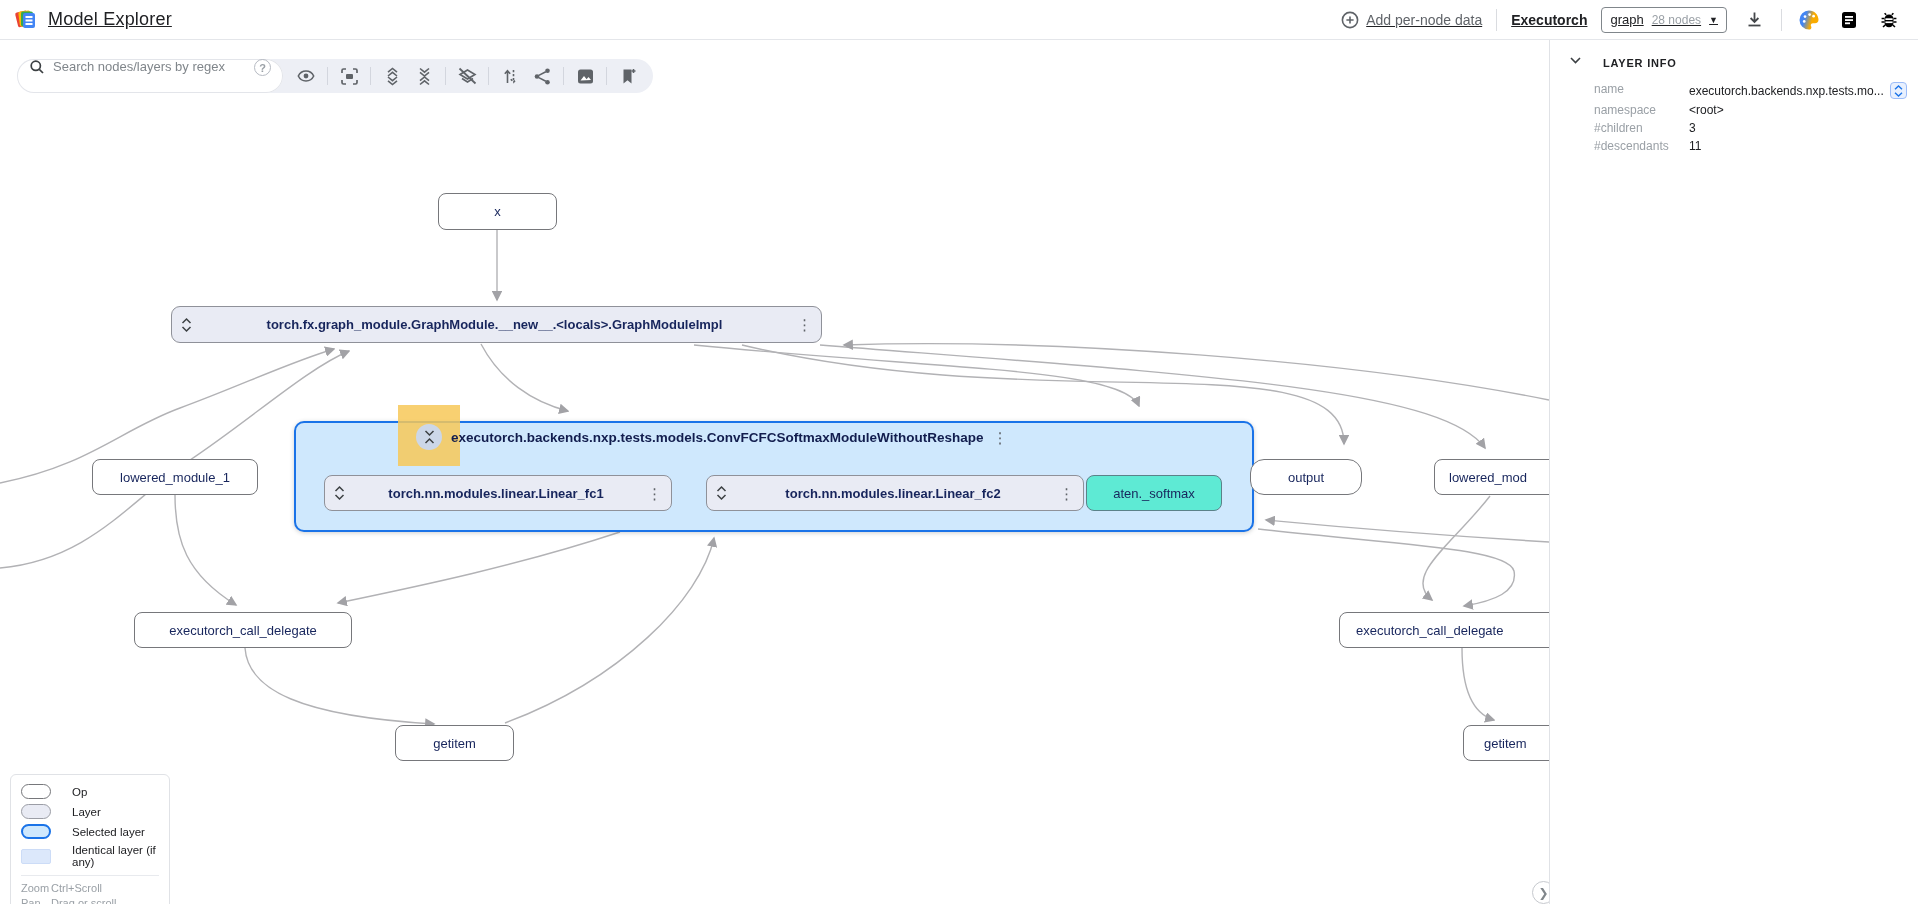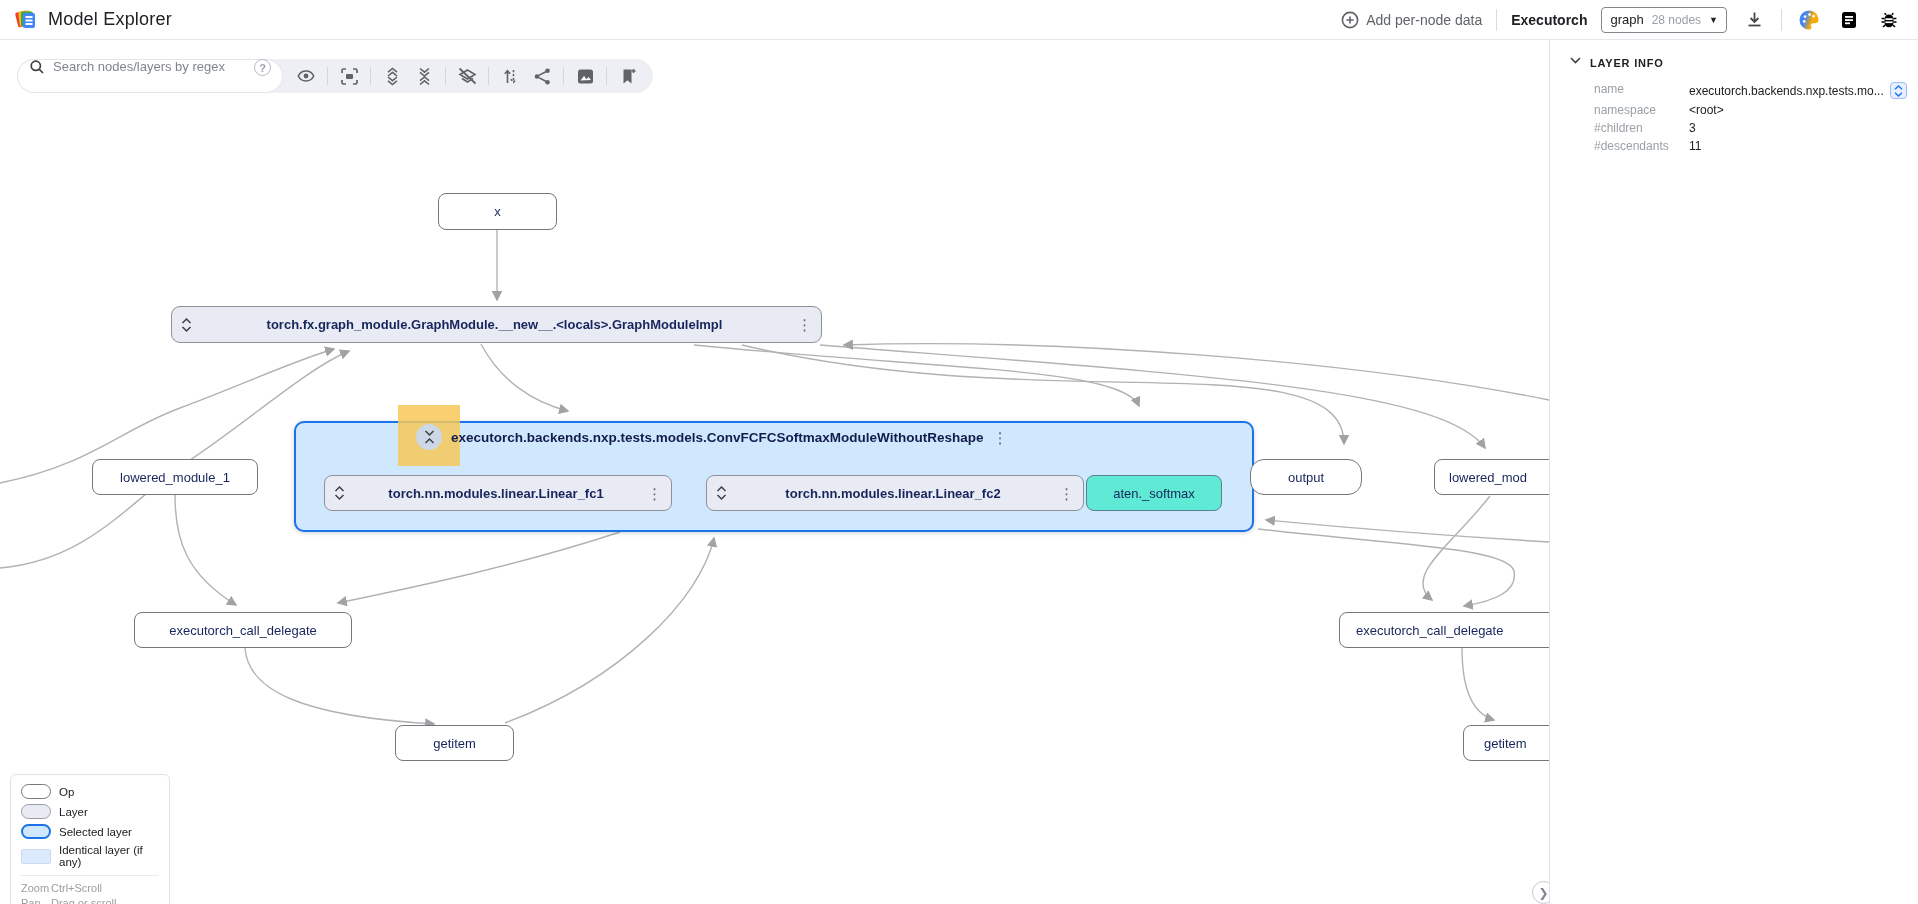--- a/index.html
+++ b/index.html
@@ -1,21 +1,21 @@
 <!DOCTYPE html>
 <html><head>
 <meta charset="utf-8">
 <style>
   * { margin:0; padding:0; box-sizing:border-box; }
   html,body { width:1918px; height:904px; overflow:hidden; background:#fff;
     font-family:"Liberation Sans", sans-serif; color:#202124; }
 
   
   .topbar { position:absolute; left:0; top:0; width:1918px; height:40px; background:#fff;
-    border-bottom:1px solid #e4e6ea; display:flex; align-items:center; justify-content:space-between; z-index:50; }
+    border-bottom:1px solid #e4e6ea; display:flex; align-items:center; justify-content:space-between; z-index:50;text-decoration:underline; }
   .tb-left { display:flex; align-items:center; gap:10px; padding-left:14px; }
   .app-title { font-size:18px; font-weight:500; color:#202124; letter-spacing:.2px; }
   .tb-right { display:flex; align-items:center; gap:14px; padding-right:16px; }
   .add-node-data { display:flex; align-items:center; gap:7px; color:#5f6368; font-size:14px; cursor:pointer; }
   .vdiv { width:1px; height:22px; background:#dadce0; }
   .model-name { font-size:14px; font-weight:700; color:#202124; }
   .graph-select { display:flex; align-items:center; gap:8px; border:1px solid #80868b; border-radius:4px;
     height:26px; padding:0 8px; font-size:13px; cursor:pointer; background:#fff; }
   .graph-select .count { color:#9aa0a6; font-size:12px; }
   .graph-select .caret { font-size:9px; color:#202124; }
@@ -55,36 +55,36 @@
   .flash { position:absolute; left:398px; top:365px; width:62px; height:61px; background:rgba(247,200,88,.85);
     z-index:5; }
   .fold-circle { width:26px; height:26px; border-radius:50%; background:#ccd7e8; display:flex;
     align-items:center; justify-content:center; z-index:6; cursor:pointer; }
   .sel-title { font-size:13.5px; font-weight:700; color:#121d4e; white-space:nowrap; }
   .softmax { background:#5eead4; border:1.2px solid #5b8289; }
 
   
   .legend { position:absolute; left:10px; top:734px; width:160px; background:#fff; border:1px solid #e0e2e6;
     border-radius:6px; padding:9px 10px 8px 10px; z-index:20; font-size:11.5px; }
-  .lrow { display:flex; align-items:center; gap:8px; margin-bottom:5px; }
+  .lrow { display:flex; align-items:center; gap:21px; margin-bottom:5px; }
   .swatch { width:30px; height:15px; border-radius:8px; flex:0 0 auto; }
   .sw-op { background:#fff; border:1.3px solid #76777b; }
   .sw-layer { background:#e9ebf4; border:1.3px solid #9b9da5; }
   .sw-sel { background:#cfe8fd; border:2px solid #1a73e8; }
   .sw-ident { background:#dce8fb; border:1px solid #ccdcf7; border-radius:2px; }
   .legend hr { border:none; border-top:1px solid #e8eaee; margin:7px 0 6px 0; }
   .hintrow { display:flex; gap:0; color:#9aa0a6; font-size:11px; margin-bottom:3px; }
   .hintrow .hl { width:30px; }
 
   .panel-toggle { position:absolute; left:1532px; top:841px; width:23px; height:23px; border-radius:50%;
     border:1px solid #c6c9ce; background:#fff; color:#80868b; display:flex; align-items:center;
     justify-content:center; font-size:12px; z-index:30; cursor:pointer; }
 
   
-  .pi-header { display:flex; align-items:flex-start; gap:9px; padding:17px 0 13px 20px; }
+  .pi-header { display:flex; align-items:flex-start; gap:22px; padding:17px 0 13px 20px; }
   .pi-title { font-size:11px; font-weight:700; letter-spacing:.8px; color:#202124; }
   .pi-rows { padding-left:44px; display:grid; grid-template-columns:95px 1fr; row-gap:4px; font-size:12px; }
   .pi-label { color:#9aa0a6; }
   .pi-value { color:#202124; display:flex; align-items:center; gap:6px; white-space:nowrap; }
   .expand-chip { width:17px; height:17px; border:1px solid #9cbcf8; background:#e8f0fe; border-radius:4px;
     display:flex; align-items:center; justify-content:center; cursor:pointer; }
 
   svg.ic { display:block; }
 </style>
 </head>

